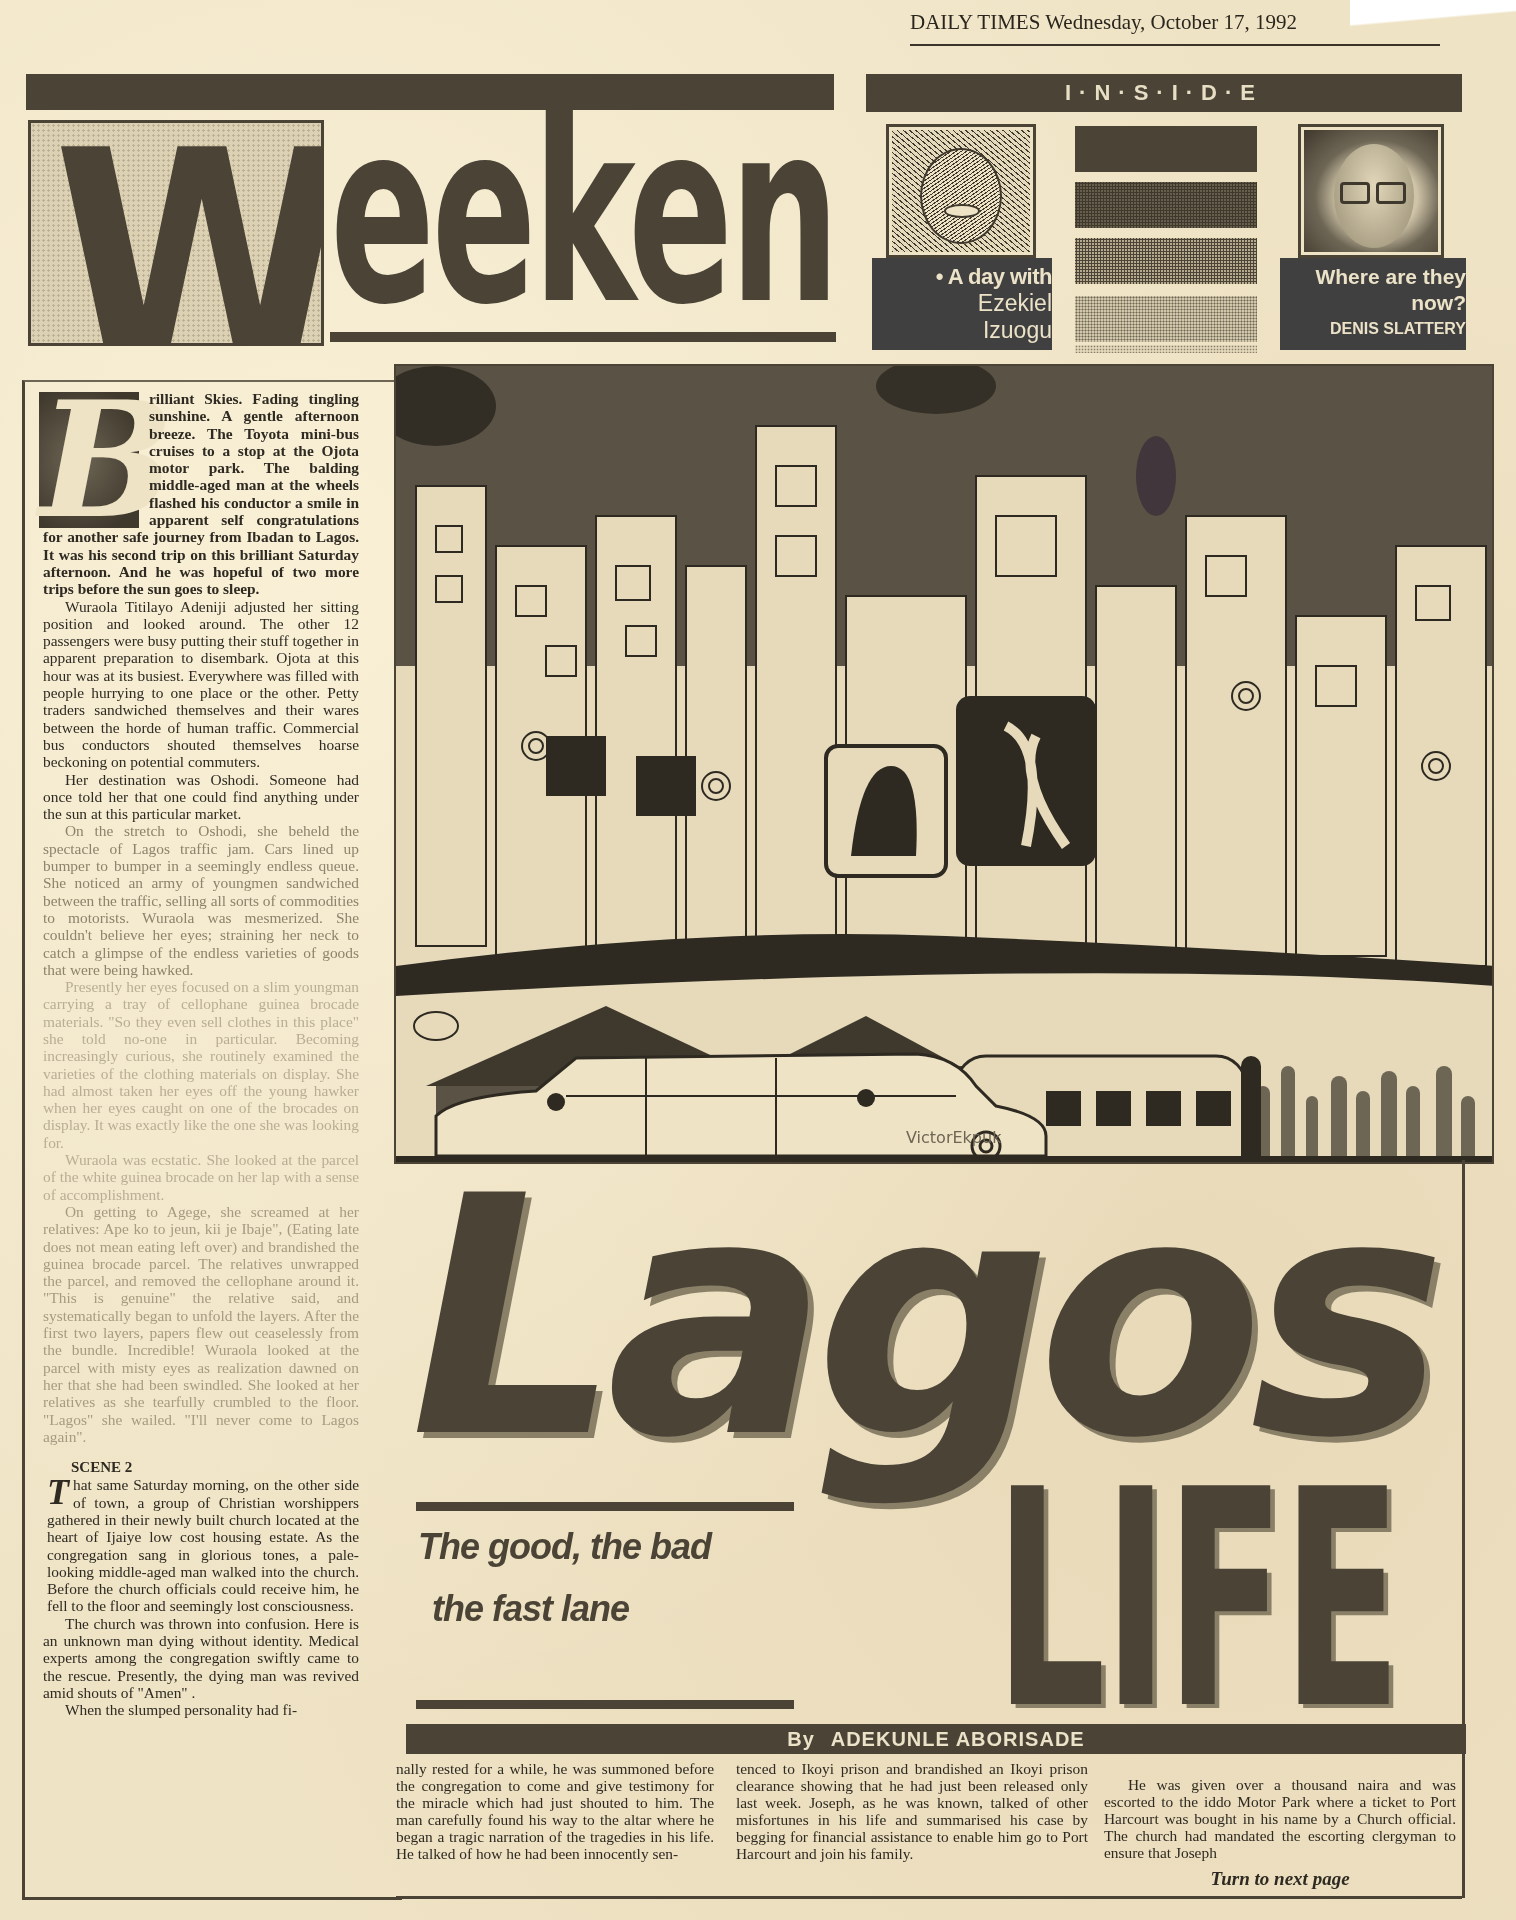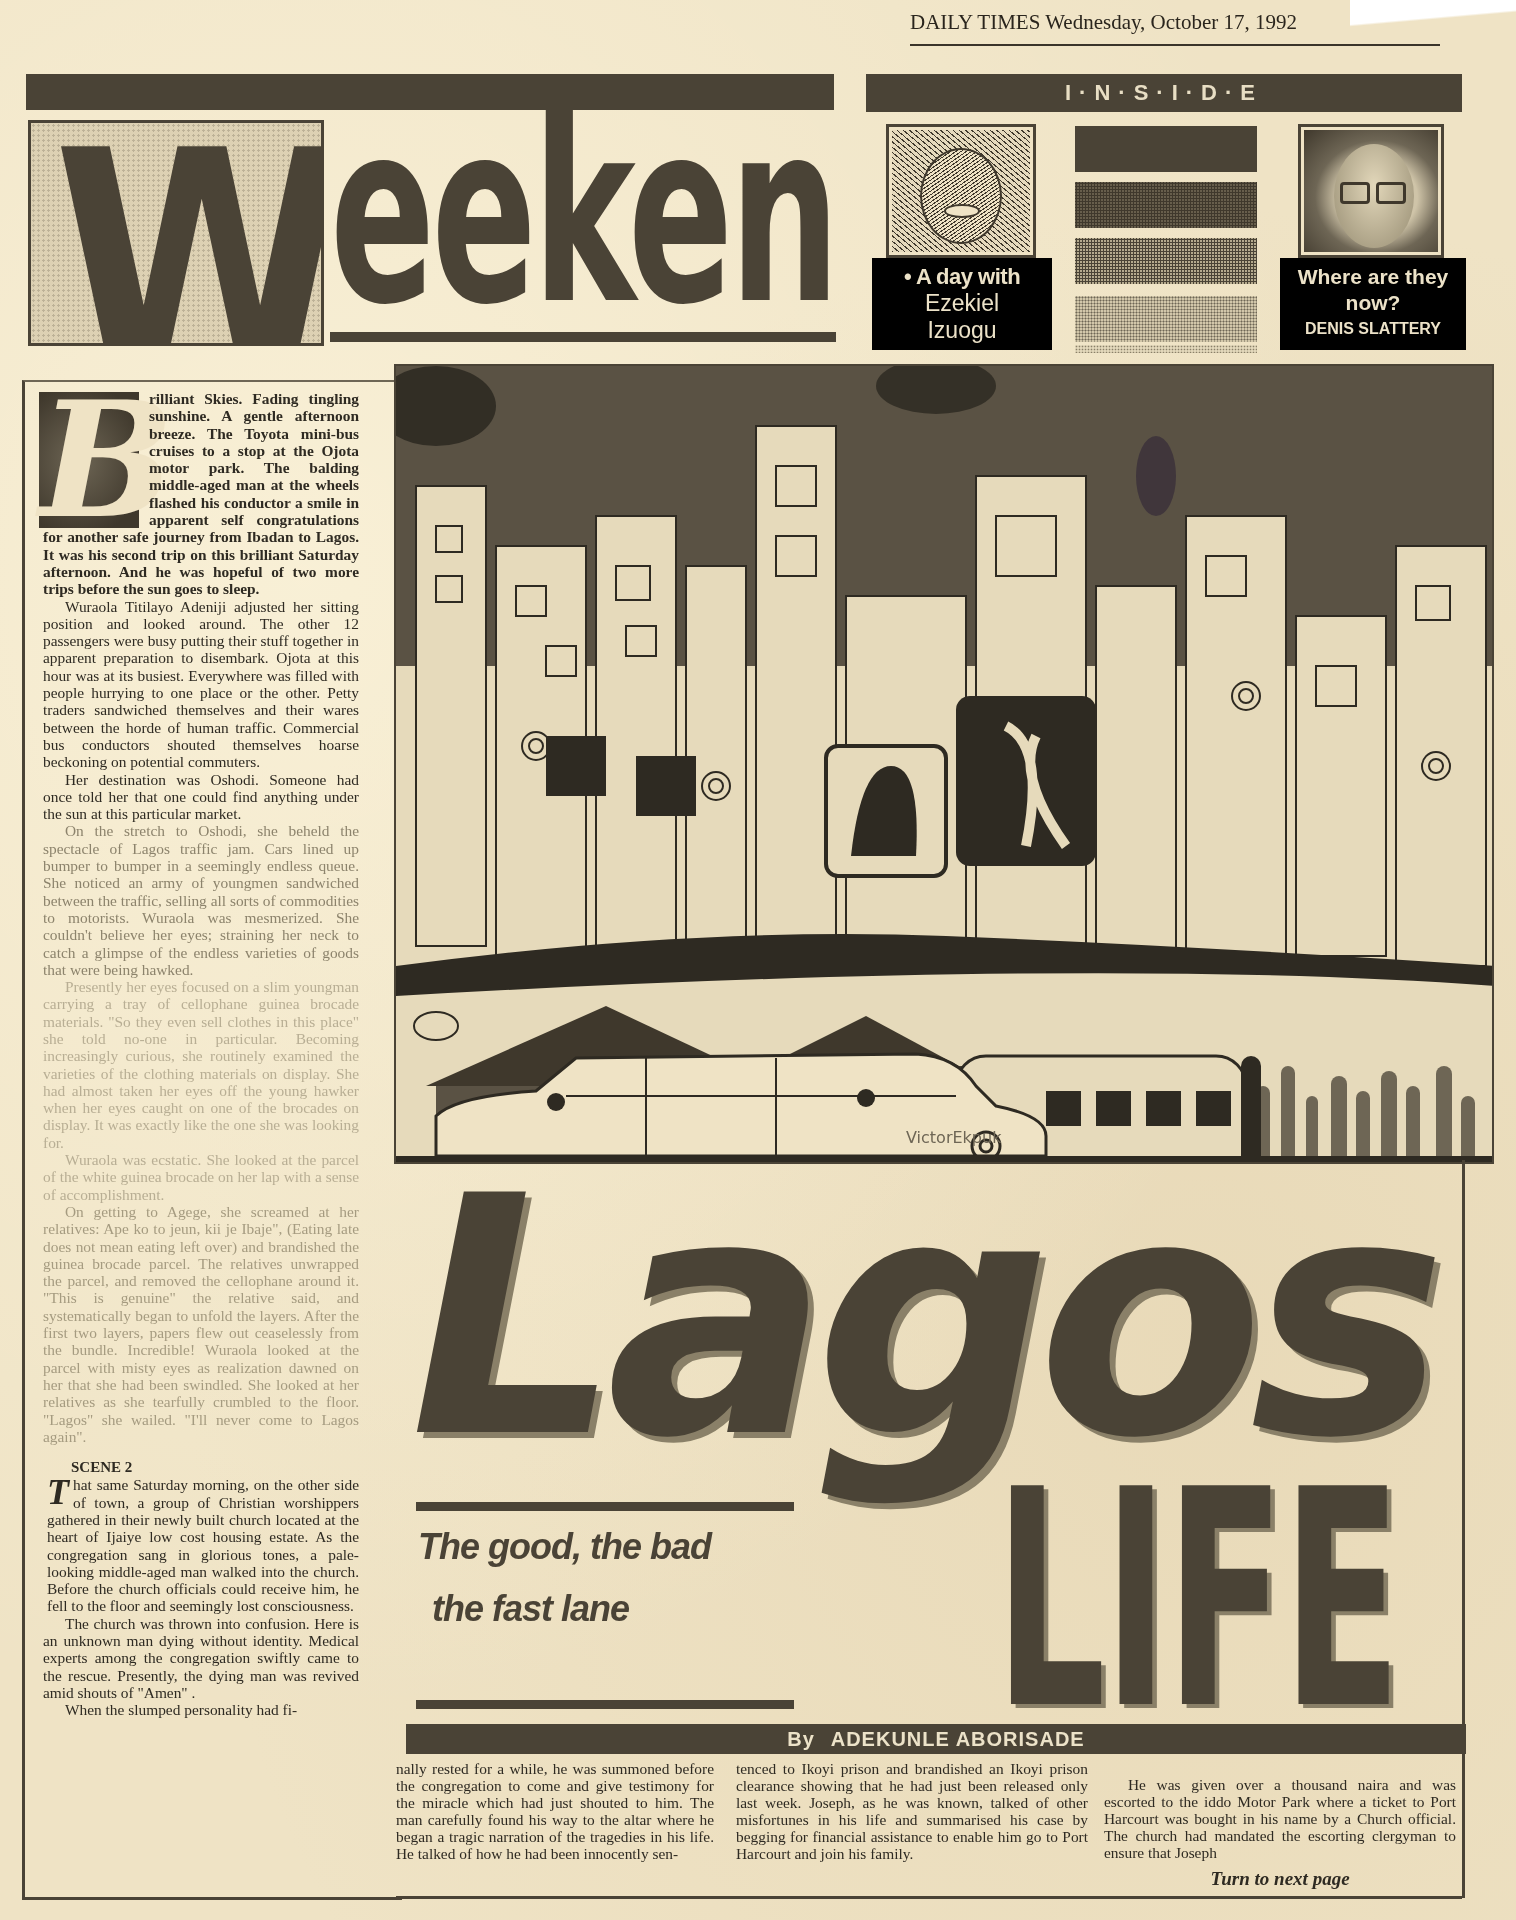--- a/index.html
+++ b/index.html
@@ -63,22 +63,22 @@
   .p1 { left: 886px; top: 124px; width: 150px; height: 134px; }
   .p1 .portrait-inner {
     background: repeating-linear-gradient(40deg, #3f382c 0 1px, #e6dabd 1px 4px);
   }
   .p2 { left: 1298px; top: 124px; width: 146px; height: 134px; }
   .p2 .portrait-inner {
     background: radial-gradient(ellipse at 55% 55%, #cfc4a8 0 38%, #6e6655 60%, #3f382c 100%);
   }
   .face { position: absolute; border-radius: 50%; }
   .caption-box {
-    background: #000000; color: #ece2c8; font-family: "Liberation Sans", sans-serif;
-    text-align: center; font-weight: bold;
+    background: #404040; color: #ece2c8; font-family: "Liberation Sans", sans-serif;
+    text-align: right; font-weight: bold;
   }
   .cap1 { left: 872px; top: 258px; width: 180px; height: 92px; padding-top: 6px; }
   .cap1 .l1 { font-size: 22px; line-height: 26px; letter-spacing: -0.5px; }
   .cap1 .l2, .cap1 .l3 { font-size: 23px; line-height: 27px; font-weight: normal; }
   .cap2 { left: 1280px; top: 258px; width: 186px; height: 92px; padding-top: 6px; }
   .cap2 .l1 { font-size: 21px; line-height: 26px; }
   .cap2 .l2 { font-size: 21px; line-height: 26px; }
   .cap2 .l3 { font-size: 16px; line-height: 26px; }
   .swatch { left: 1075px; width: 182px; height: 46px; }
   .s1 { top: 126px; background: #4a4336; }

